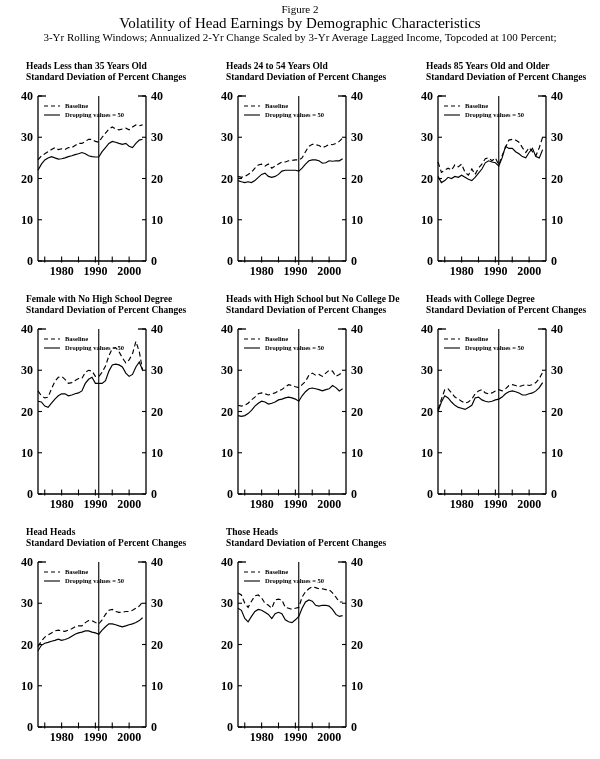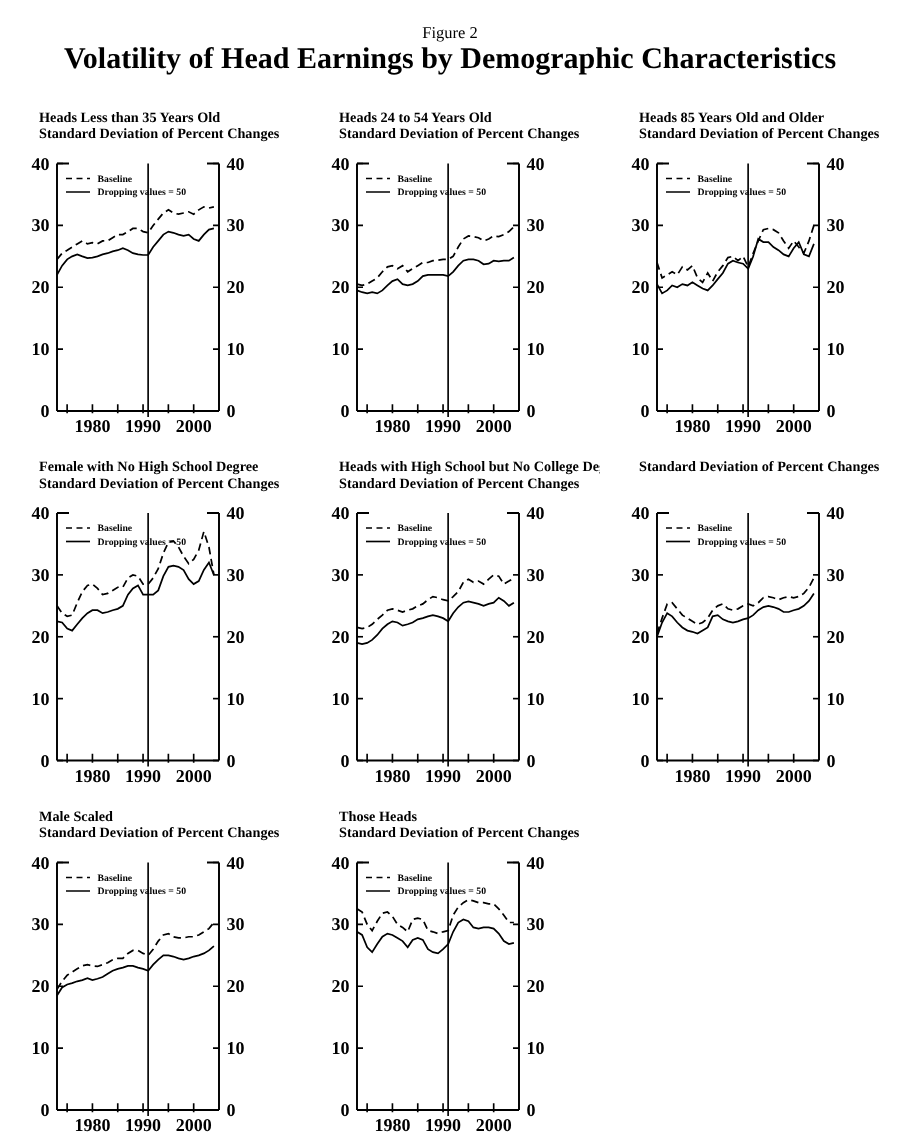--- a/index.html
+++ b/index.html
@@ -1,32 +1,33 @@
 <!DOCTYPE html>
 <html><head>
 <meta charset="utf-8">
 <style>
   html,body{margin:0;padding:0;background:#ffffff;color:#000000;}
   body{width:600px;font-family:"Liberation Serif",serif;-webkit-font-smoothing:antialiased;}
-  .header{text-align:center;padding-top:16px;height:55px;}
+  .header{text-align:center;padding-top:3px;height:55px;}
   .figure-label{font-size:11px;line-height:1.1;}
-  .figure-title{font-size:20px;font-weight:bold;margin:0;line-height:1.15;}
+  .figure-title{font-size:15px;font-weight:normal;margin:0;line-height:1.15;}
   .subtitle{font-size:11px;line-height:1.05;}
   .grid{display:grid;grid-template-columns:repeat(3,200px);width:526px;}
   .cell{width:200px;height:233px;position:relative;overflow:hidden;}
   .chart-title{font-weight:bold;font-size:9.5px;line-height:1.18;padding:3px 0 0 26px;white-space:nowrap;height:27px;}
   svg{display:block;}
   svg text{font-family:"Liberation Serif",serif;fill:#000000;}
 </style>
 </head>
 <body>
 
 <div class="header">
   <div class="figure-label">Figure 2</div>
   <div class="figure-title">Volatility of Head Earnings by Demographic Characteristics</div>
+  <div class="subtitle">3-Yr Rolling Windows; Annualized 2-Yr Change Scaled by 3-Yr Average Lagged Income, Topcoded at 100 Percent;</div>
 </div>
 
 <div class="grid">
     <div class="cell">
       <div class="chart-title">
         <div>Heads Less than 35 Years Old</div>
         <div>Standard Deviation of Percent Changes</div>
       </div>
       <svg width="200" height="200" viewBox="0 0 200 200">
         <g>
@@ -293,20 +294,21 @@
         <g>
           <line x1="44" y1="18" x2="60" y2="18" stroke="#000000" stroke-width="1.1" stroke-dasharray="4 3"></line>
           <line x1="44" y1="27" x2="60" y2="27" stroke="#000000" stroke-width="1.1"></line>
           <text x="65" y="20" font-size="6.5" text-anchor="start" font-weight="bold">Baseline</text>
           <text x="65" y="29" font-size="6.5" text-anchor="start" font-weight="bold">Dropping values = 50</text>
         </g>
       </svg>
     </div>
     <div class="cell">
       <div class="chart-title">
+        <div>Heads with College Degree</div>
         <div>Standard Deviation of Percent Changes</div>
       </div>
       <svg width="200" height="200" viewBox="0 0 200 200">
         <g>
           <line x1="38" y1="8" x2="38" y2="173" stroke="#000000" stroke-width="1.3"></line>
           <line x1="146" y1="8" x2="146" y2="173" stroke="#000000" stroke-width="1.3"></line>
           <line x1="38" y1="173" x2="146" y2="173" stroke="#000000" stroke-width="1.3"></line>
           <line x1="38" y1="8" x2="46" y2="8" stroke="#000000" stroke-width="1.3"></line>
           <line x1="138" y1="8" x2="146" y2="8" stroke="#000000" stroke-width="1.3"></line>
         </g>
@@ -347,21 +349,21 @@
         <g>
           <line x1="44" y1="18" x2="60" y2="18" stroke="#000000" stroke-width="1.1" stroke-dasharray="4 3"></line>
           <line x1="44" y1="27" x2="60" y2="27" stroke="#000000" stroke-width="1.1"></line>
           <text x="65" y="20" font-size="6.5" text-anchor="start" font-weight="bold">Baseline</text>
           <text x="65" y="29" font-size="6.5" text-anchor="start" font-weight="bold">Dropping values = 50</text>
         </g>
       </svg>
     </div>
     <div class="cell">
       <div class="chart-title">
-        <div>Male Scaled</div>
+        <div>Head Heads</div>
         <div>Standard Deviation of Percent Changes</div>
       </div>
       <svg width="200" height="200" viewBox="0 0 200 200">
         <g>
           <line x1="38" y1="8" x2="38" y2="173" stroke="#000000" stroke-width="1.3"></line>
           <line x1="146" y1="8" x2="146" y2="173" stroke="#000000" stroke-width="1.3"></line>
           <line x1="38" y1="173" x2="146" y2="173" stroke="#000000" stroke-width="1.3"></line>
           <line x1="38" y1="8" x2="46" y2="8" stroke="#000000" stroke-width="1.3"></line>
           <line x1="138" y1="8" x2="146" y2="8" stroke="#000000" stroke-width="1.3"></line>
         </g>

